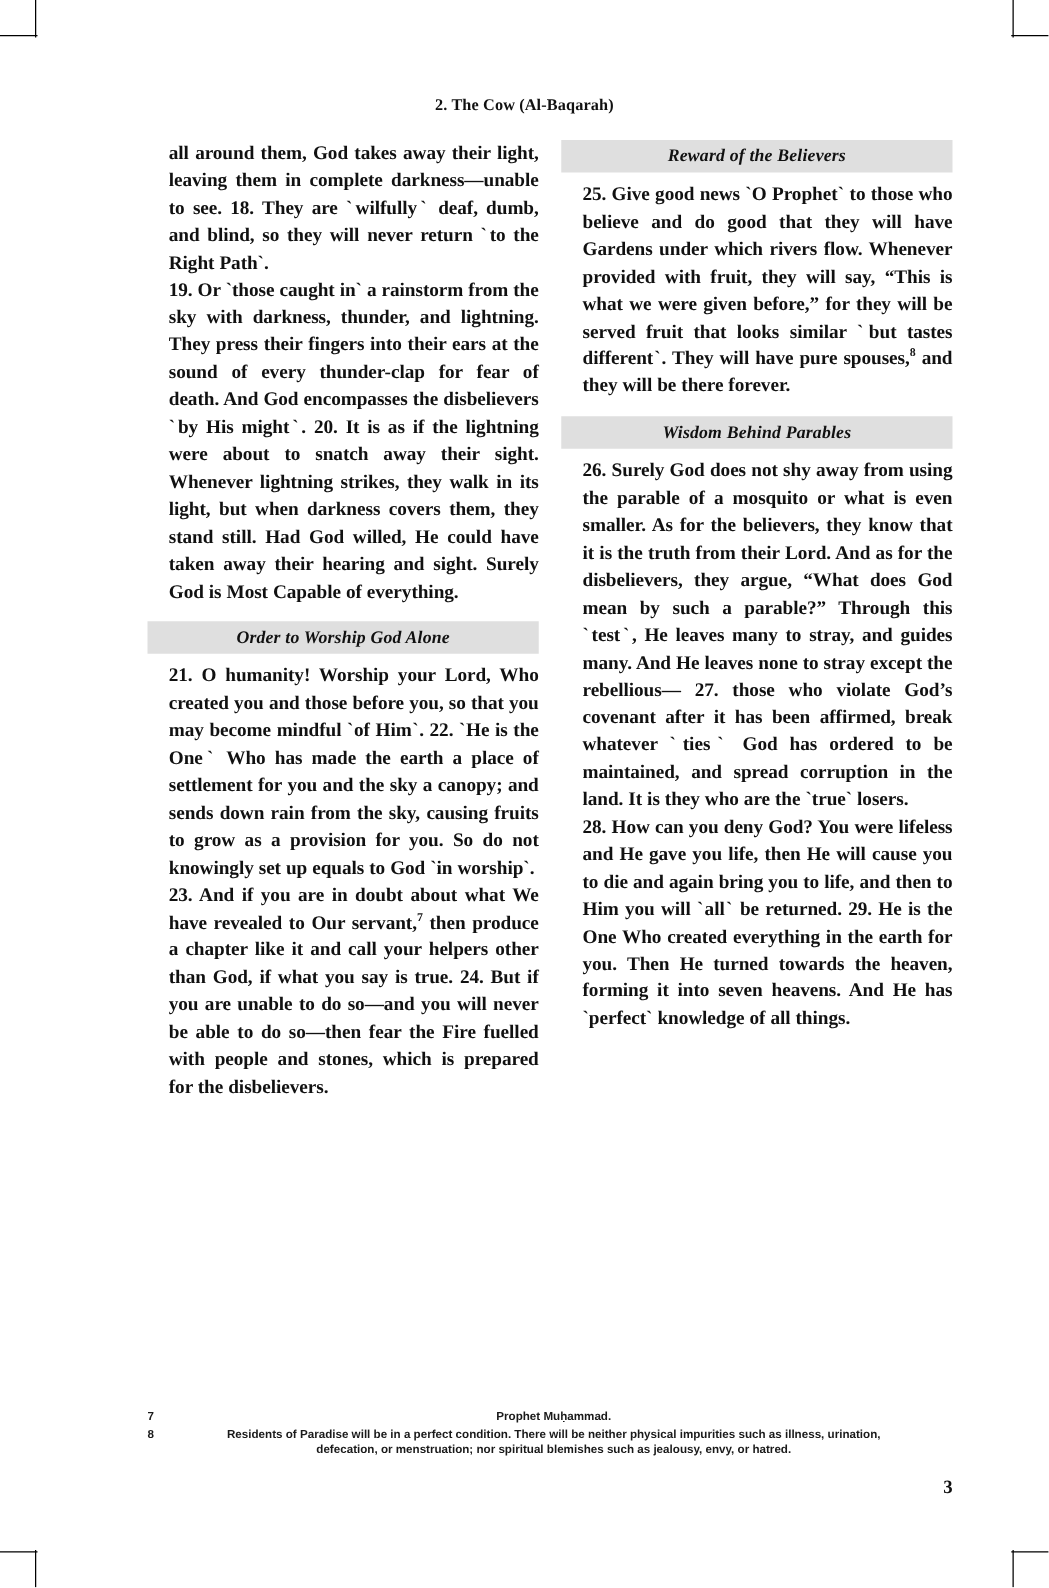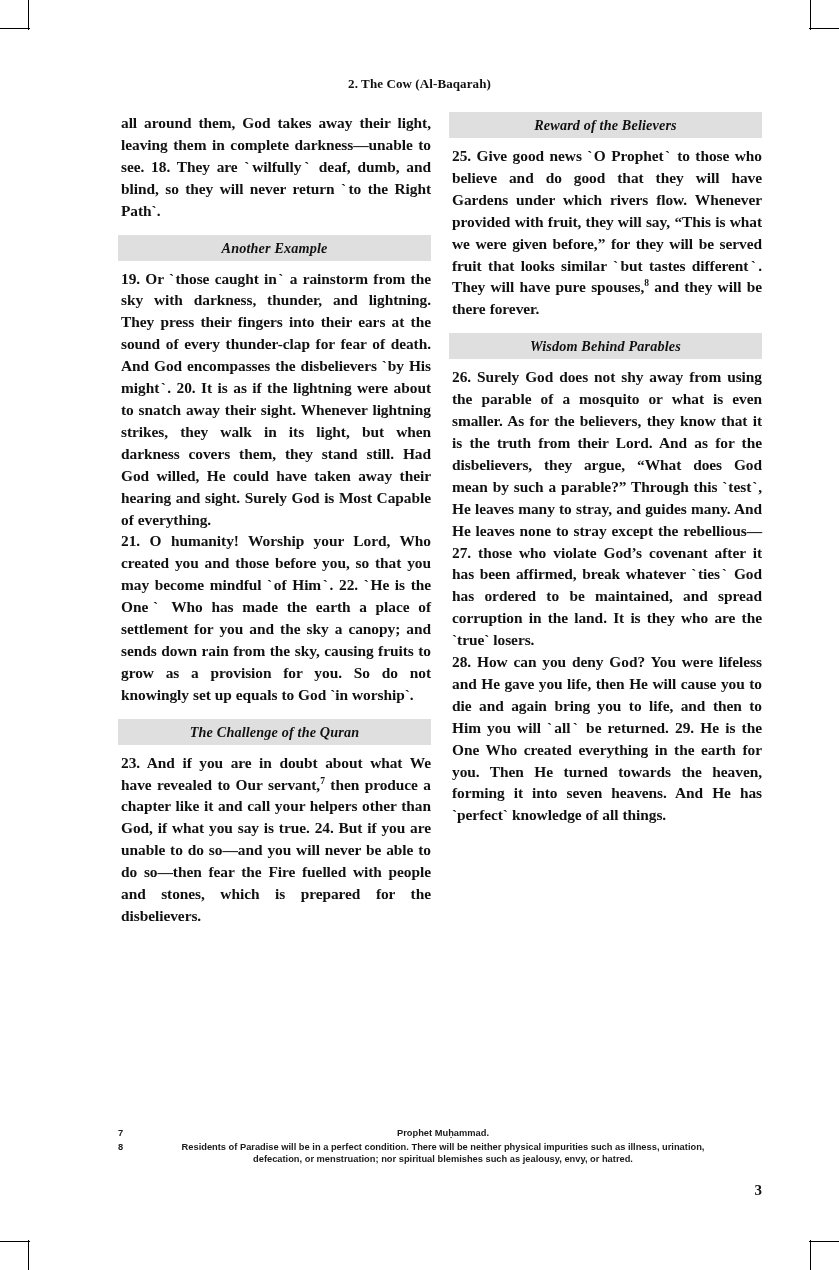--- a/index.html
+++ b/index.html
@@ -74,21 +74,21 @@
     font-size: 14.2px;
     line-height: 26px;
     height: 26px;
     letter-spacing: 0.15px;
     margin: 13px 0 7px 0;
     font-family: "Liberation Serif", "DejaVu Serif", serif;
   }
   .col > .section-band:first-child { margin-top: 0; }
 
   p.verse {
-    margin: 0 0 0 3px;
+    margin: 0 0 0 17px;
     text-align: justify;
     text-justify: inter-word;
     font-size: 15.4px;
     line-height: 21.9px;
     font-weight: bold;
     letter-spacing: -0.05px;
     word-spacing: 0.2px;
     font-family: "Liberation Serif", "DejaVu Serif", serif;
   }
   p.verse sup {
@@ -158,26 +158,25 @@
   <div class="crop-mark crop-h cm-br-h"></div>
 
   <div class="running-head">2. The Cow (Al-Baqarah)</div>
 
   <div class="columns">
 
     <div class="col col-left">
 
       <p class="verse">all around them, God takes away their light, leaving them in complete darkness—unable to see. 18. They are ˋwilfullyˋ deaf, dumb, and blind, so they will never return ˋto the Right Pathˋ.</p>
 
-      <div class="section-band">Another Example</div>
       <p class="verse">19. Or ˋthose caught inˋ a rainstorm from the sky with darkness, thunder, and lightning. They press their fingers into their ears at the sound of every thunder-clap for fear of death. And God encompasses the disbelievers ˋby His mightˋ. 20. It is as if the lightning were about to snatch away their sight. Whenever lightning strikes, they walk in its light, but when darkness covers them, they stand still. Had God willed, He could have taken away their hearing and sight. Surely God is Most Capable of everything.</p>
 
+      <div class="section-band">Order to Worship God Alone</div>
       <p class="verse">21. O humanity! Worship your Lord, Who created you and those before you, so that you may become mindful ˋof Himˋ. 22. ˋHe is the Oneˋ Who has made the earth a place of settlement for you and the sky a canopy; and sends down rain from the sky, causing fruits to grow as a provision for you. So do not knowingly set up equals to God ˋin worshipˋ.</p>
 
-      <div class="section-band">The Challenge of the Quran</div>
       <p class="verse"><span>23. And if you are in doubt about what We have revealed to Our servant,</span><sup>7</sup><span> then produce a chapter like it and call your helpers other than God, if what you say is true. 24. But if you are unable to do so—and you will never be able to do so—then fear the Fire fuelled with people and stones, which is prepared for the disbelievers.</span></p>
     </div>
 
     <div class="col col-right">
 
       <div class="section-band">Reward of the Believers</div>
       <p class="verse"><span>25. Give good news ˋO Prophetˋ to those who believe and do good that they will have Gardens under which rivers flow. Whenever provided with fruit, they will say, “This is what we were given before,” for they will be served fruit that looks similar ˋbut tastes differentˋ. They will have pure spouses,</span><sup>8</sup><span> and they will be there forever.</span></p>
 
       <div class="section-band">Wisdom Behind Parables</div>
       <p class="verse">26. Surely God does not shy away from using the parable of a mosquito or what is even smaller. As for the believers, they know that it is the truth from their Lord. And as for the disbelievers, they argue, “What does God mean by such a parable?” Through this ˋtestˋ, He leaves many to stray, and guides many. And He leaves none to stray except the rebellious— 27. those who violate God’s covenant after it has been affirmed, break whatever ˋtiesˋ God has ordered to be maintained, and spread corruption in the land. It is they who are the ˋtrueˋ losers.</p>

